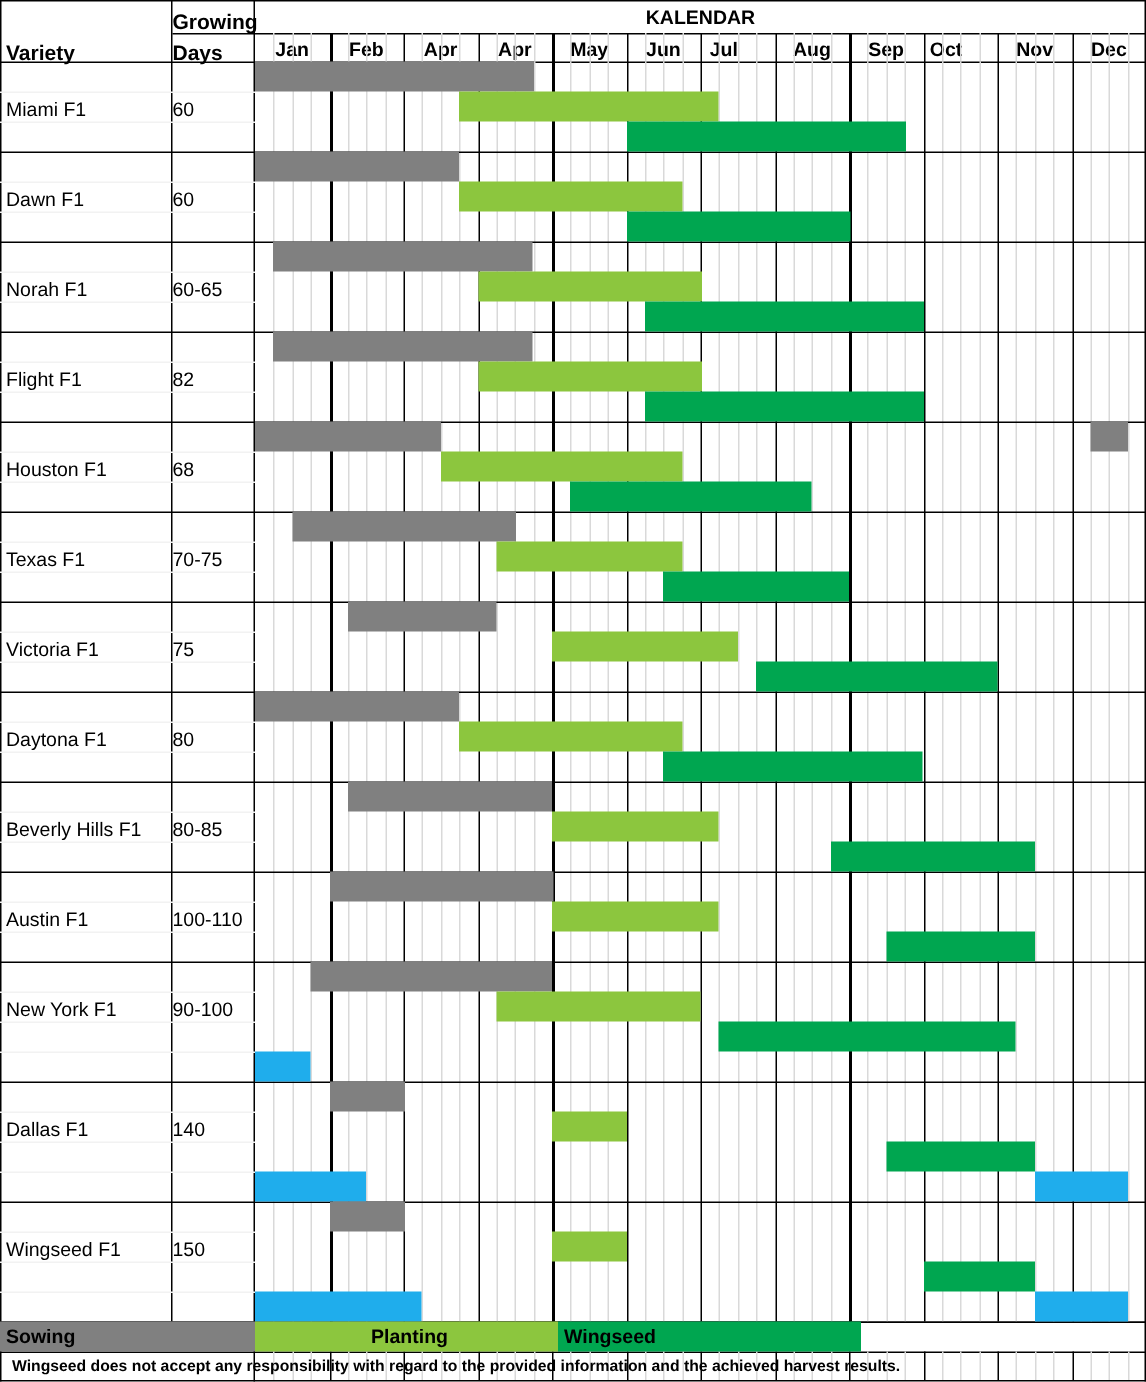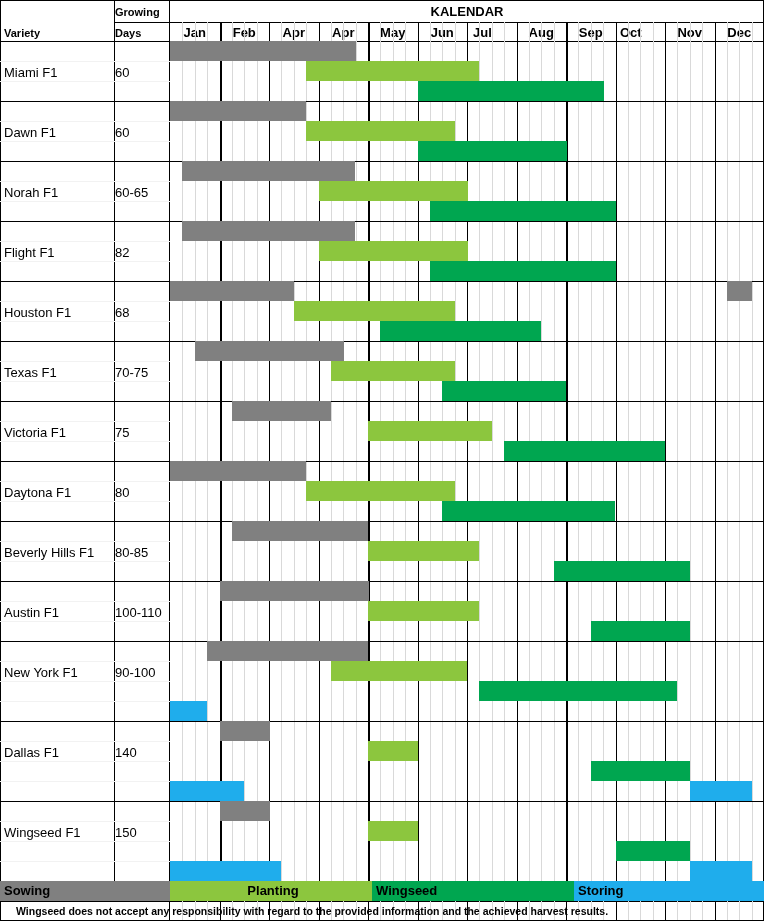--- a/index.html
+++ b/index.html
@@ -17,21 +17,21 @@
   
   .hline { position:absolute; background:#000; height:1px; left:0; }
   .vline { position:absolute; background:#000; width:1px; }
   .wline { position:absolute; background:#d9d9d9; width:1px; }
   .glight { position:absolute; background:#e8e8e8; height:1px; }
 
   
   .hdr-text {
     position:absolute;
     font-weight:bold;
-    font-size:11px;
+    font-size:14px;
     line-height:1;
     white-space:nowrap;
   }
   .kalendar {
     position:absolute; top:4px; left:170px; width:594px;
     text-align:center; font-weight:bold; font-size:13px;
   }
   .month-lbl {
     position:absolute; top:25px; height:16px;
     text-align:center; font-weight:bold; font-size:13px; line-height:16px;
@@ -57,21 +57,21 @@
     position:absolute; top:881px; height:20px;
     font-weight:bold; font-size:13px; line-height:20px;
     padding-left:4px; white-space:nowrap; color:#000;
   }
   .lg-sow  { background:#808080; }
   .lg-plant{ background:#8CC63E; }
   .lg-harv { background:#00A650; }
   .lg-store{ background:#1FADEC; }
 
   .disclaimer {
-    position:absolute; top:903px; left:16px; height:16px;
+    position:absolute; top:903px; left:8px; height:16px;
     font-size:10.5px; font-weight:bold; line-height:16px; white-space:nowrap;
   }
 </style>
 </head>
 <body>
 
 <div id="sheet">
 
   <div class="kalendar">KALENDAR</div>
   <div class="hdr-text" style="left:4px;top:28px;">Variety</div>
@@ -352,16 +352,15 @@
       <div class="bar sow" style="left: 220px; width: 50px; top: 801px;"></div>
       <div class="bar plant" style="left: 368px; width: 50px; top: 821px;"></div>
       <div class="bar harv" style="left: 616px; width: 74px; top: 841px;"></div>
       <div class="bar store" style="left: 170px; width: 111px; top: 861px;"></div>
       <div class="bar store" style="left: 690px; width: 62px; top: 861px;"></div>
     </div>
 
   <div class="legend-cell lg-sow" style="left:0px;width:170px;">Sowing</div>
   <div class="legend-cell lg-plant" style="left:170px;width:202px;text-align:center;">Planting</div>
   <div class="legend-cell lg-harv" style="left:372px;width:202px;">Wingseed</div>
-  <div class="legend-cell lg-store" style="left:574px;width:190px;">Storing</div>
 
   <div class="disclaimer">Wingseed does not accept any responsibility with regard to the provided information and the achieved harvest results.</div>
 </div>
 
 </body></html>

